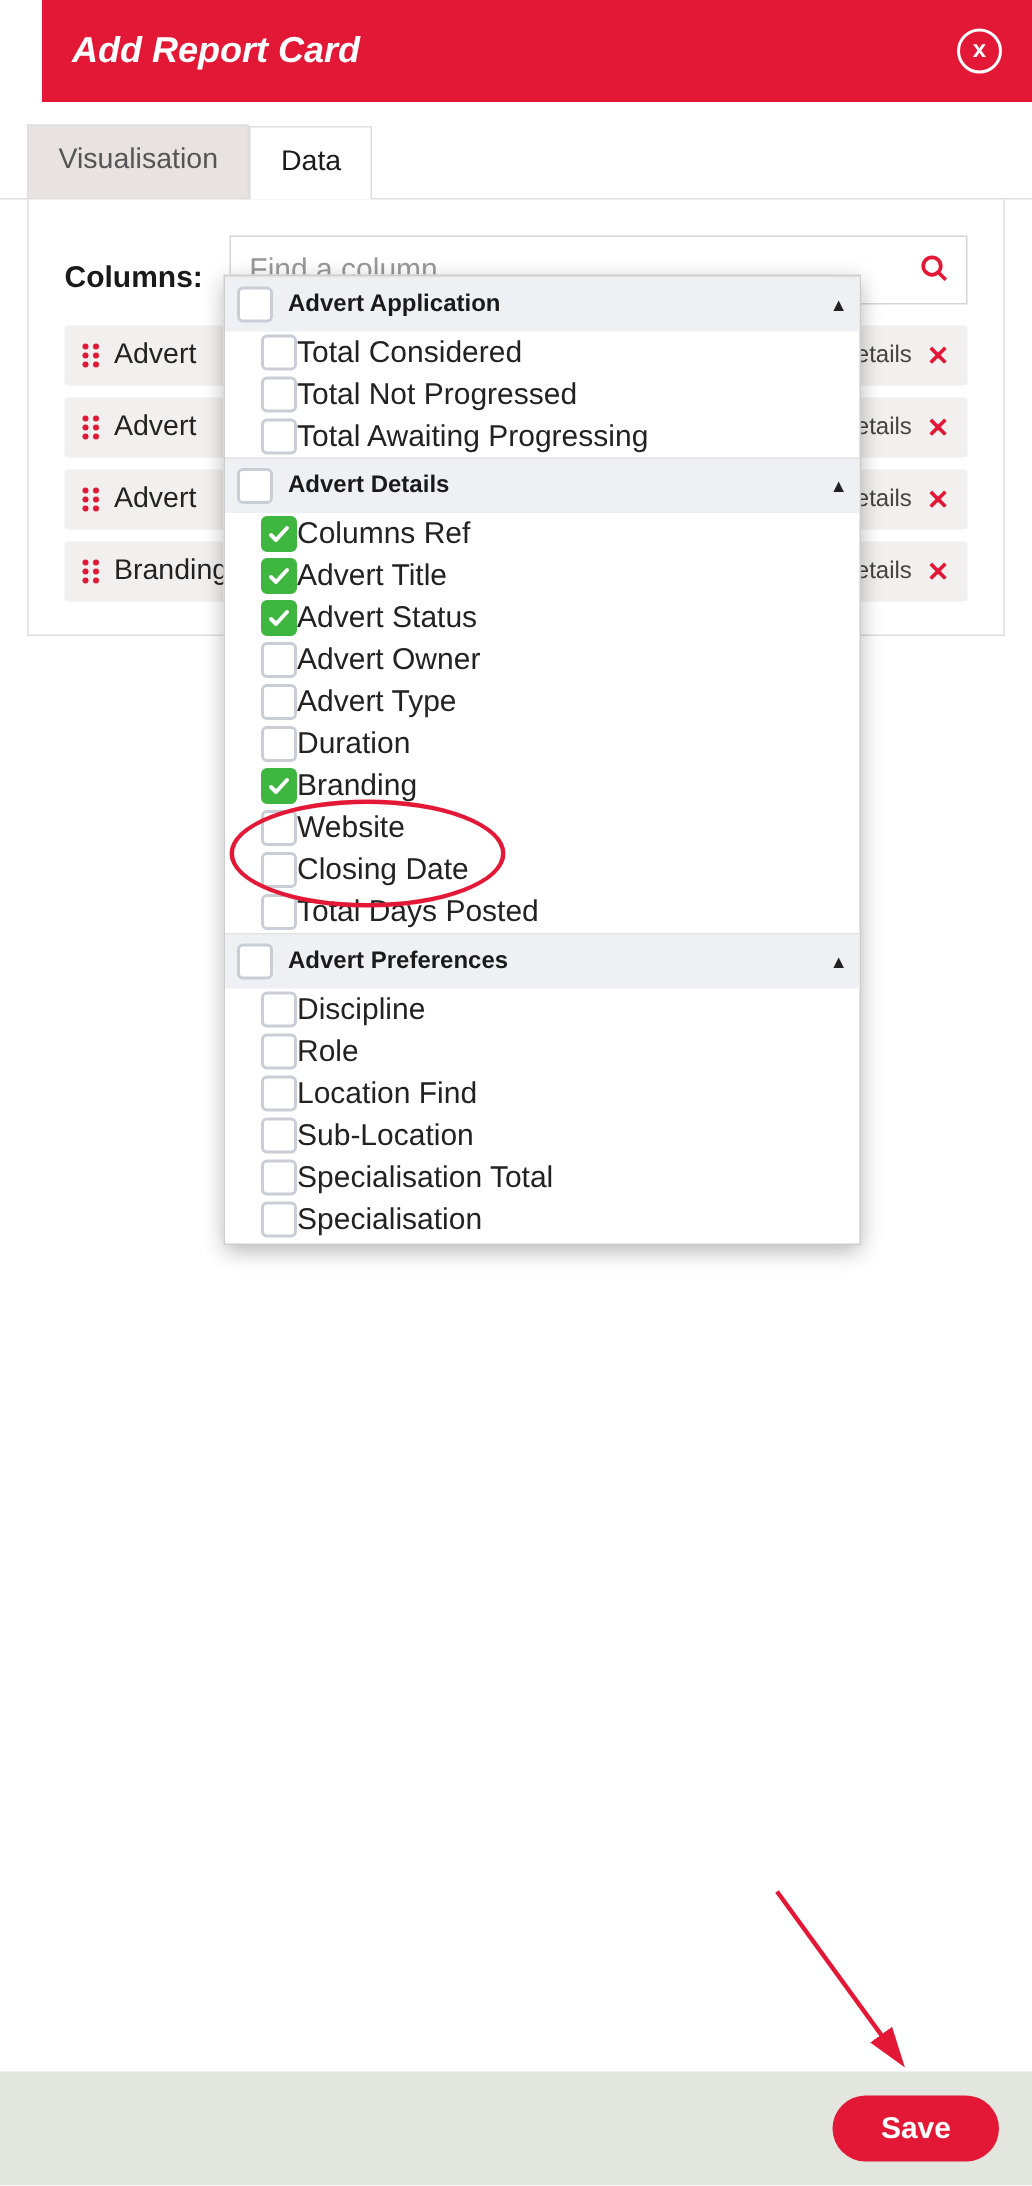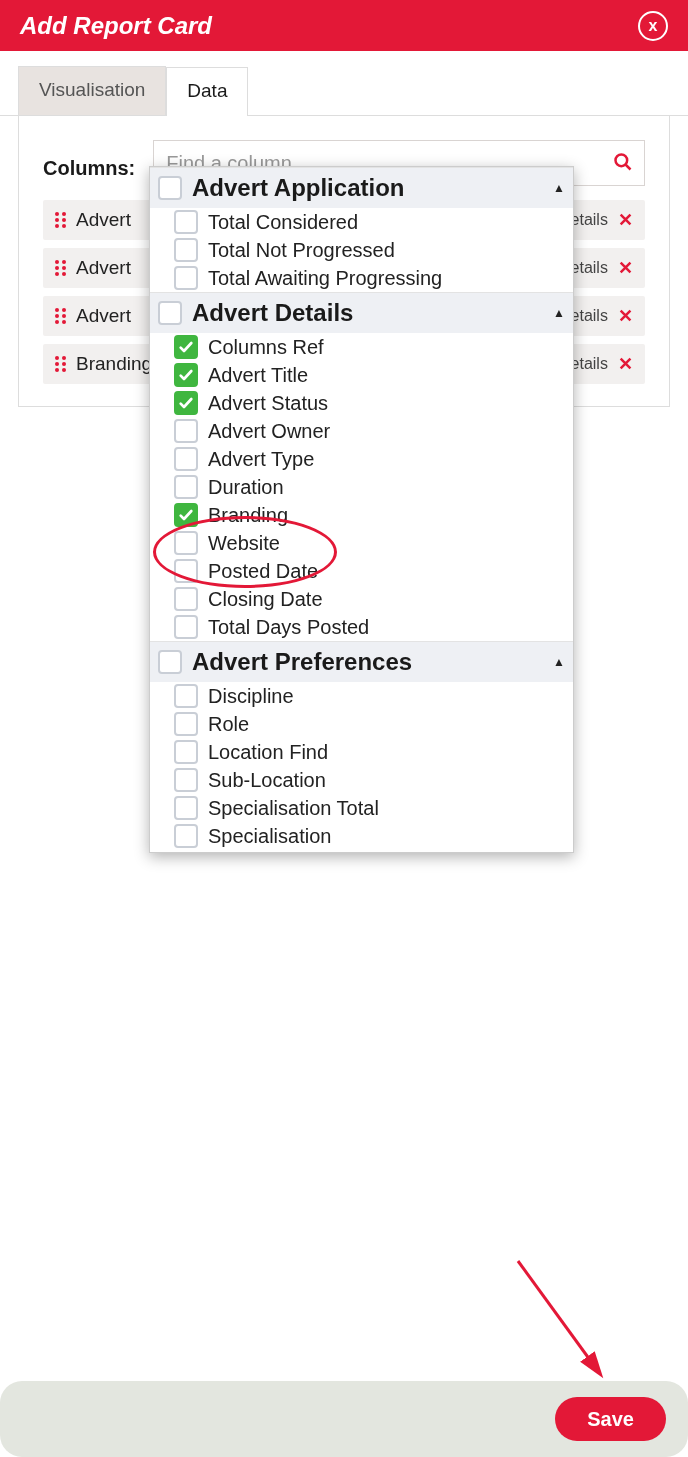--- a/index.html
+++ b/index.html
@@ -1,20 +1,20 @@
 <!DOCTYPE html>
 <html><head>
 <meta charset="utf-8">
 <style>
   * { box-sizing: border-box; margin: 0; padding: 0; }
   html, body { width: 688px; font-family: -apple-system, "Segoe UI", Arial, sans-serif; background:#fff; }
   .wrap { width:688px; min-height:1457px; position:relative; }
 
   
-  .header { background:#e31837; color:#fff; height:51px; display:flex; align-items:center; justify-content:space-between; padding:0 20px; }
+  .header { background:#e31837; color:#fff; height:68px; display:flex; align-items:center; justify-content:space-between; padding:0 20px;margin-left:28px; }
   .header-title { font-size:24px; font-weight:800; font-style:italic; }
   .close-btn { width:30px; height:30px; border:2px solid #fff; border-radius:50%; display:flex; align-items:center; justify-content:center; cursor:pointer; font-weight:bold; font-size:16px; color:#fff; }
 
   
   .tabbar { display:flex; padding:15px 18px 0 18px; border-bottom:1px solid #ddd; align-items:flex-end; }
   .tab { padding:12px 20px 14px; font-size:19px; font-weight:400; cursor:pointer; border:1px solid transparent; border-bottom:none; position:relative; }
   .tab.inactive { background:#e8e3e0; color:#555; border-color:#ddd; }
   .tab.active { background:#fff; color:#1a1a1a; border-color:#ddd; top:1px;text-align:center; }
 
   
@@ -37,33 +37,33 @@
   .sel-x { color:#e31837; font-weight:bold; cursor:pointer; font-size:18px; }
 
   
   .dropdown { position:absolute; left:130px; top:204px; width:425px; background:#fff; border:1px solid #ccc; box-shadow:0 4px 14px rgba(0,0,0,0.3); z-index:50;}
   .dd-scroll { max-height:730px; overflow-y:auto; padding-bottom:2px;}
   .dd-scroll::-webkit-scrollbar{ width:18px; }
   .dd-scroll::-webkit-scrollbar-track{ background:#f1f1f1; }
   .dd-scroll::-webkit-scrollbar-thumb{ background:#bcbcbc; }
   .grp-header { display:flex; align-items:center; background:#eef0f4; padding:6px 8px; gap:10px; border-top:1px solid #e3e3e3;}
   .grp-header .cb { flex:0 0 auto; }
-  .grp-title { font-size:24px; font-weight:800; color:#1a1a1a; flex:1;}
+  .grp-title { font-size:16px; font-weight:800; color:#1a1a1a; flex:1;}
   .grp-caret { font-size:12px; color:#222; }
-  .opt { display:flex; align-items:center; gap:10px; padding:2px 8px 2px 24px;}
+  .opt { display:flex; align-items:center; padding:2px 8px 2px 24px;}
   .opt-label { font-size:20px; color:#222; }
   .cb { width:24px; height:24px; border:2px solid #c9ced6; border-radius:4px; background:#fff; display:flex; align-items:center; justify-content:center; cursor:pointer;}
   .cb.checked { background:#3fb63f; border-color:#3fb63f; }
   .cb.checked svg { display:block; }
   .cb svg { display:none; }
 
   .highlight-oval{ position:absolute; border:3px solid #e31837; border-radius:50%/50%; width:184px; height:72px; left:260px; top:554px; z-index:60; pointer-events:none;}
 
   
-  .footer { position:absolute; left:0; bottom:0; width:100%; height:76px; background:#e3e6df; display:flex; align-items:center; justify-content:flex-end; padding-right:22px;border-radius:22px;}
+  .footer { position:absolute; left:0; bottom:0; width:100%; height:76px; background:#e3e6df; display:flex; align-items:center; justify-content:flex-end; padding-right:22px;}
   .save-btn { background:#e31837; color:#fff; border:none; height:44px; padding:0 32px; font-size:20px; font-weight:700; border-radius:999px; cursor:pointer;}
 
   
   .arrow-svg { position:absolute; right:60px; bottom:66px; z-index:40; pointer-events:none;}
 </style>
 </head>
 <body>
 
 <div class="wrap">
   <div class="header">
@@ -226,24 +226,20 @@
               </svg>
             </span>
       <span class="opt-label">Branding</span>
           </div>
           <div class="opt">
             <span class="cb"></span>
       <span class="opt-label">Website</span>
           </div>
           <div class="opt">
             <span class="cb"></span>
-      <span class="opt-label">Posted Date</span>
-          </div>
-          <div class="opt">
-            <span class="cb"></span>
       <span class="opt-label">Closing Date</span>
           </div>
           <div class="opt">
             <span class="cb"></span>
       <span class="opt-label">Total Days Posted</span>
           </div>
           <div class="grp-header">
             <span class="cb"></span>
     <span class="grp-title">Advert Preferences</span>
     <span class="grp-caret">▲</span>

